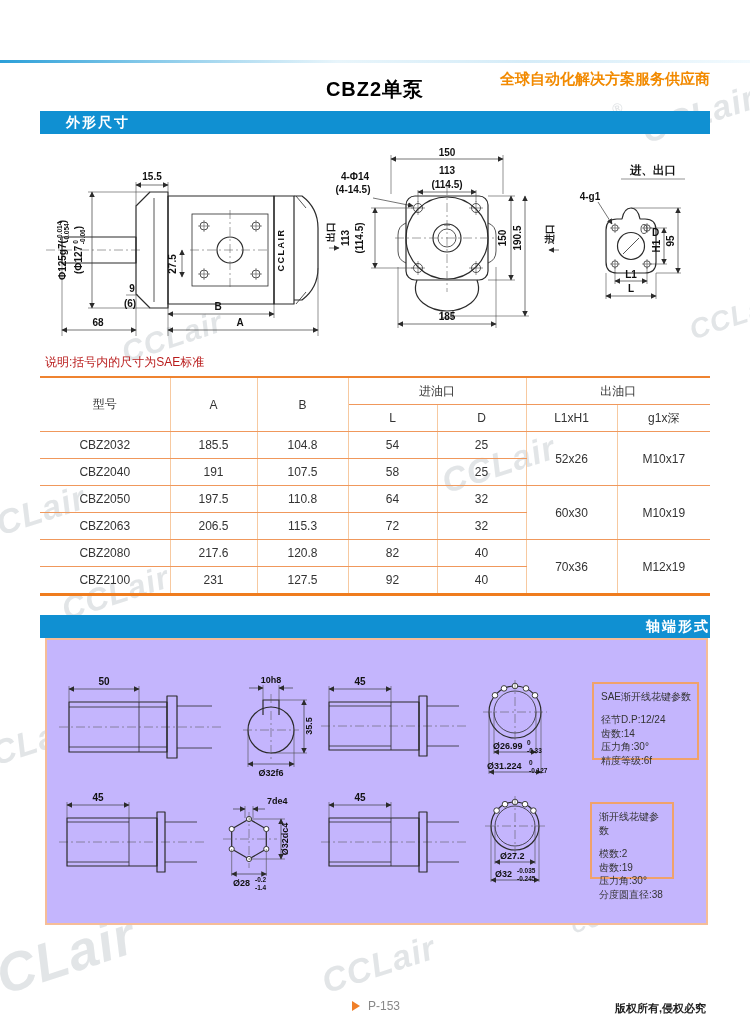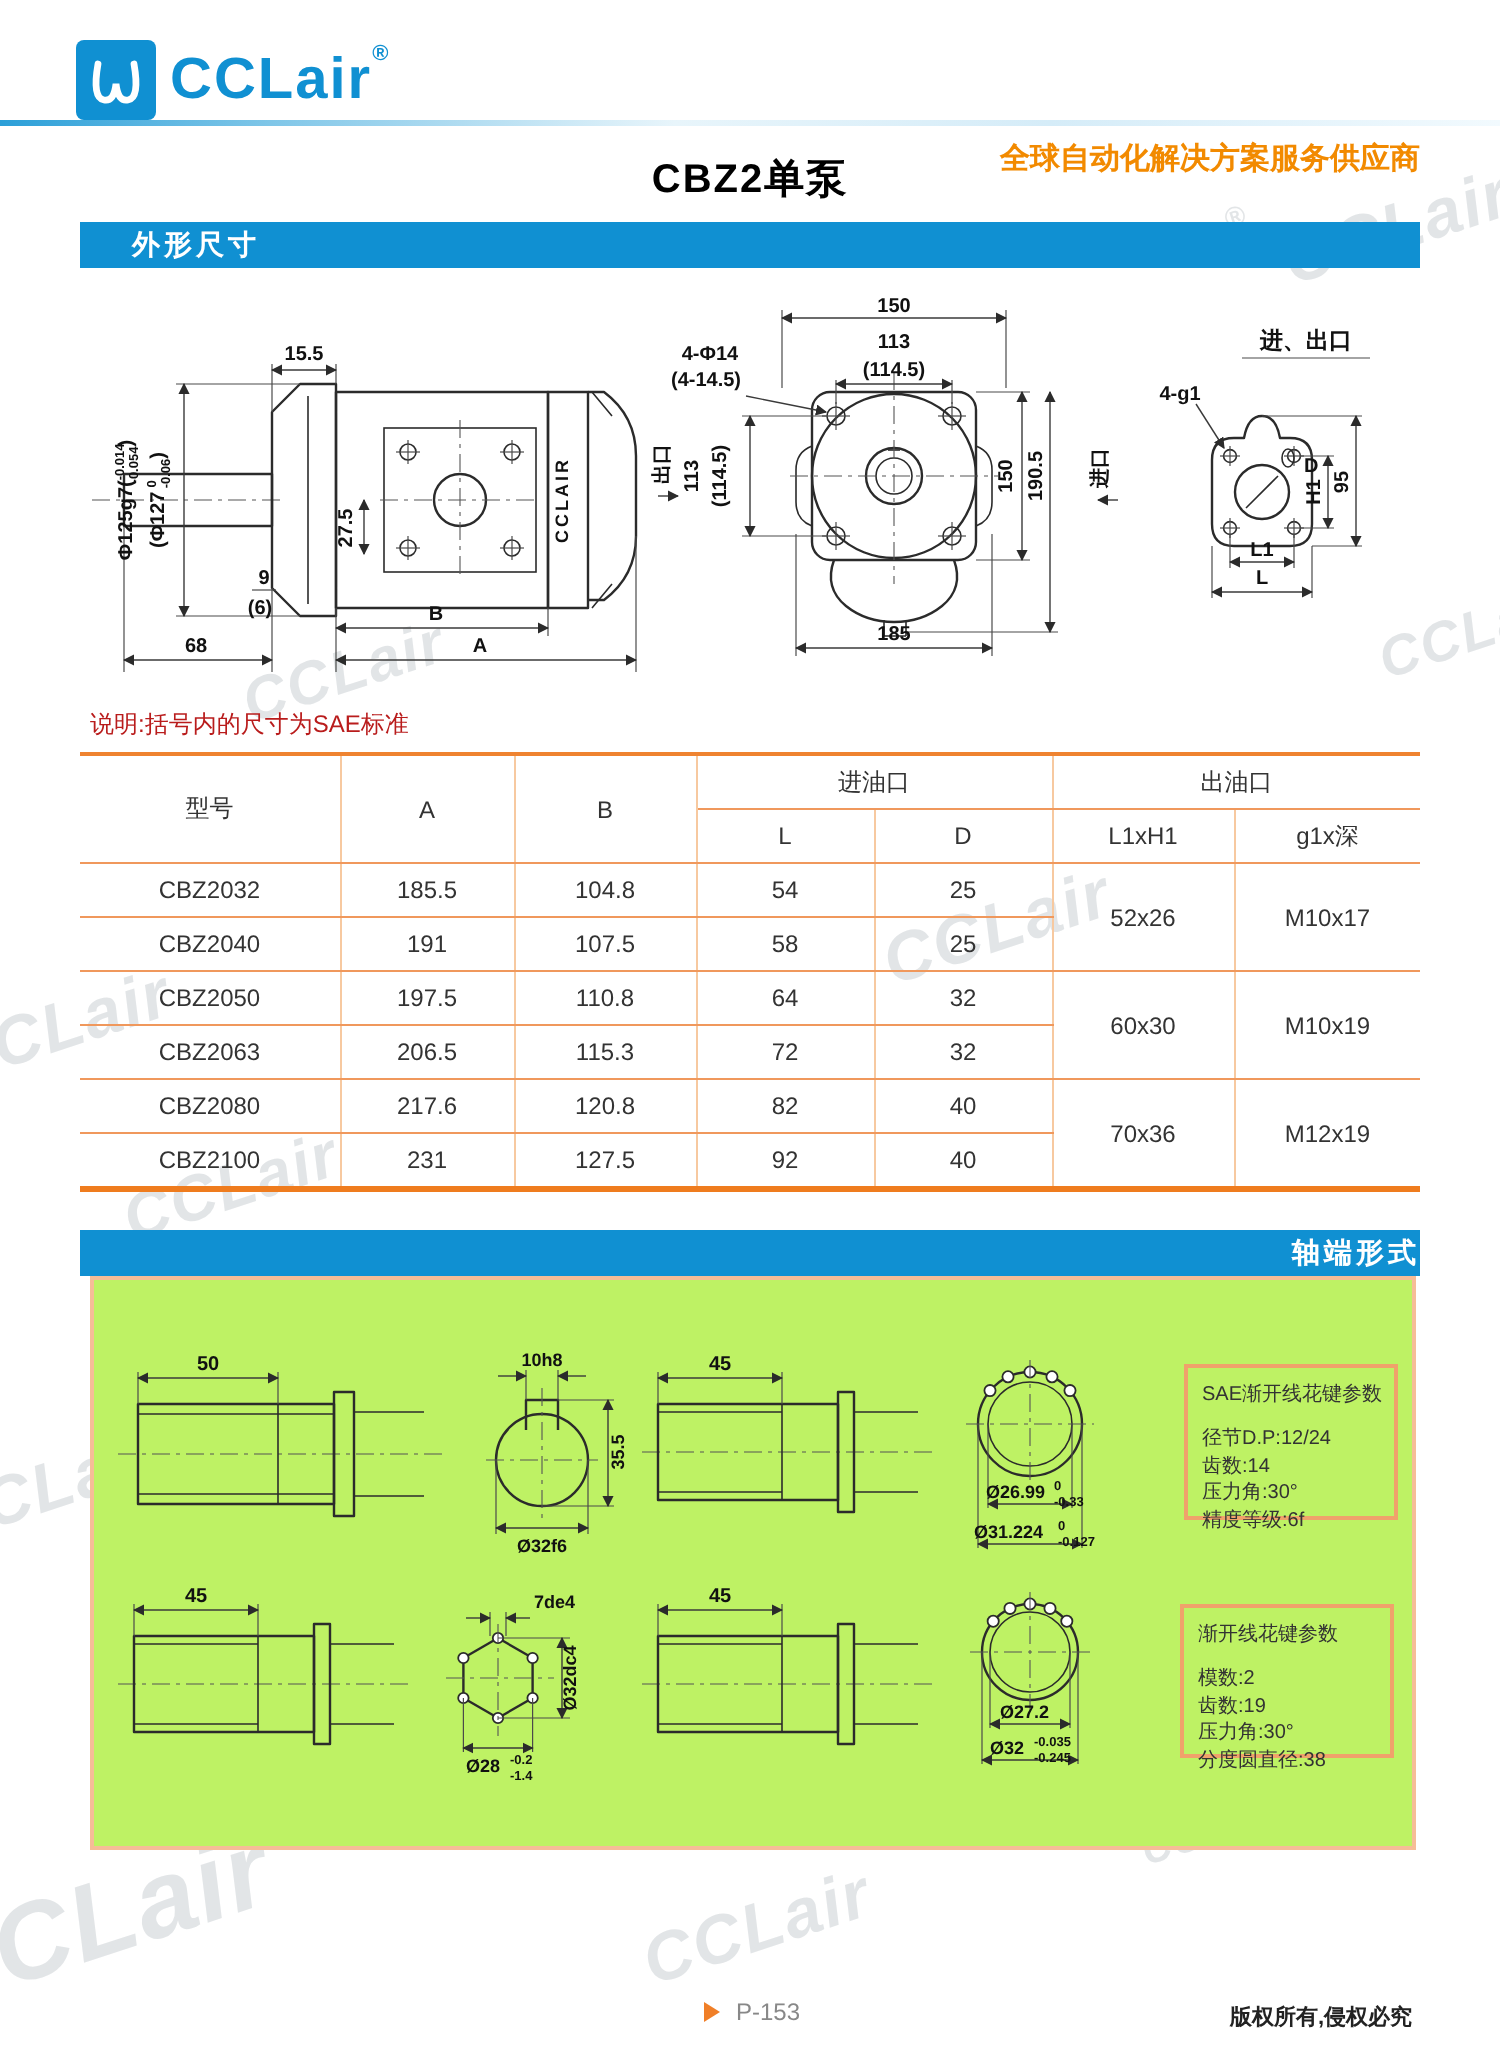--- a/index.html
+++ b/index.html
@@ -25,21 +25,21 @@
   
   .spec-table{position:absolute;left:40px;top:376px;width:670px;border-collapse:collapse;
               font-size:12px;color:#333;border-top:2px solid #ef8330;border-bottom:3px solid #ef7c1e;}
   .spec-table th,.spec-table td{border-top:1px solid #f0985c;border-bottom:1px solid #f0985c;
               border-left:1px solid #f7c9a0;border-right:1px solid #f7c9a0;
               text-align:center;height:26px;padding:0;font-weight:normal;}
   .spec-table th:first-child,.spec-table td:first-child{border-left:0;}
   .spec-table th:last-child,.spec-table td:last-child{border-right:0;}
   
   .panel{position:absolute;left:45px;top:638px;width:663px;height:287px;
-         border:2px solid #f6bd97;box-sizing:border-box;background:#bef264;}
+         border:2px solid #f6bd97;box-sizing:border-box;background:#c4b5fd;}
   .pbox{position:absolute;border:2px solid #f0a26b;box-sizing:border-box;
         padding:6px 6px 4px 7px;font-size:10px;color:#333;background:transparent;}
   .pbox .t{margin-bottom:9px;}
   .pbox .ln{line-height:13.5px;}
   
   .pg{position:absolute;left:352px;top:999px;display:flex;align-items:center;gap:8px;
       font-size:12px;color:#888;}
   .tri{width:0;height:0;border-left:8px solid #f07f28;border-top:5px solid transparent;border-bottom:5px solid transparent;}
   .copy{position:absolute;right:44px;top:1001px;font-size:11px;color:#222;font-weight:bold;}
   
@@ -76,28 +76,20 @@
   <span class="wm" style="left:60px;top:575px;font-size:32px;">CCLair</span>
   <span class="wm" style="left:180px;top:652px;font-size:30px;">CCLair</span>
   <span class="wm" style="left:470px;top:678px;font-size:32px;">CCLair</span>
   <span class="wm" style="left:-35px;top:725px;font-size:34px;">CCLair</span>
   <span class="wm" style="left:530px;top:835px;font-size:32px;">CCLair</span>
   <span class="wm" style="left:570px;top:905px;font-size:20px;">CCLair</span>
   <span class="wm" style="left:-45px;top:930px;font-size:54px;">CCLair</span>
   <span class="wm" style="left:320px;top:945px;font-size:34px;">CCLair</span>
   <span class="wm" style="left:688px;top:300px;font-size:28px;">CCLair</span>
 
-  <div class="logo-wrap">
-    <div class="logo-mark">
-      <svg width="34" height="34" viewBox="0 0 34 34">
-        <path d="M8 9 Q5 26 11 27 Q16 28 17 19 Q18 28 23 27 Q29 26 26 9" fill="none" stroke="#fff" stroke-width="3.4" stroke-linecap="round"></path>
-      </svg>
-    </div>
-    <div class="logo-text"><span>CCLair</span><sup class="logo-reg">®</sup></div>
-  </div>
   <div class="tagline">全球自动化解决方案服务供应商</div>
   <div class="hdr-line"></div>
 
   <div class="page-title">CBZ2单泵</div>
 
   <div class="bar" style="top:111px;padding-left:26px;">外形尺寸</div>
 
   <svg class="draw" style="left:40px;top:146px;" width="295" height="202" viewBox="0 0 295 202">
     <g>
       <line class="cl" x1="6" y1="104" x2="100" y2="104"></line>
@@ -510,21 +502,21 @@
         <line class="tl" x1="24" y1="40" x2="24" y2="96"></line>
         <line class="tl" x1="72" y1="40" x2="72" y2="96"></line>
         <line class="dm" x1="24" y1="94" x2="72" y2="94" marker-start="url(#ar)" marker-end="url(#ar)"></line>
       </g>
       <text class="d9" x="33" y="73">Ø27.2</text>
       <text class="d9" x="28" y="91">Ø32</text>
       <text class="tol" x="50" y="87">-0.035</text>
       <text class="tol" x="50" y="95">-0.245</text>
     </svg>
 
-    <div class="pbox" style="left:543px;top:162px;width:107px;height:77px;">
+    <div class="pbox" style="left:543px;top:162px;width:84px;height:77px;">
       <div class="t">渐开线花键参数</div>
       <div class="ln">模数:2</div>
       <div class="ln">齿数:19</div>
       <div class="ln">压力角:30°</div>
       <div class="ln">分度圆直径:38</div>
     </div>
 
   </div>
 
   <div class="pg">

